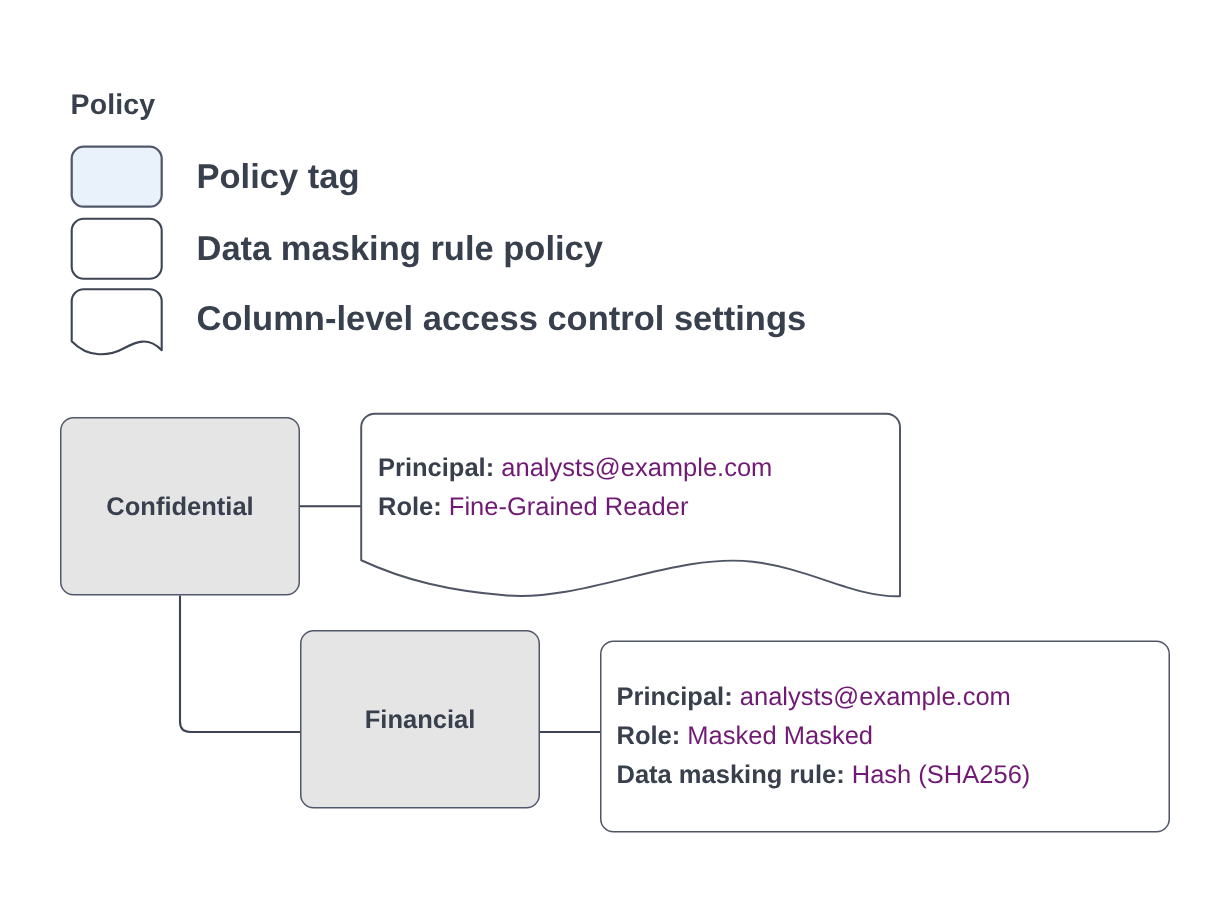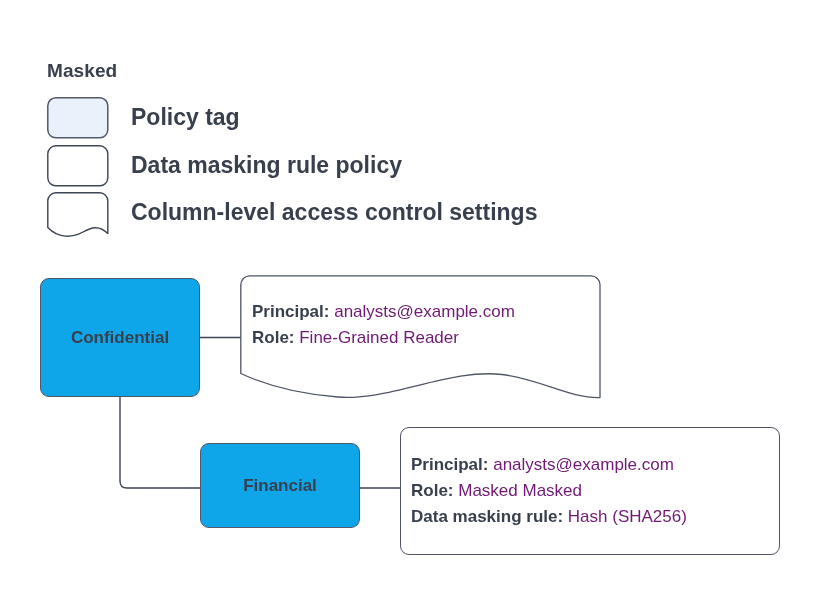--- a/index.html
+++ b/index.html
@@ -56,21 +56,21 @@
     left: 0; top: 0;
     width: 820px; height: 598px;
     pointer-events: none;
   }
 
   .node-box {
     position: absolute;
     box-sizing: border-box;
     border: 1.4px solid #51586b;
     border-radius: 9px;
-    background: #0ea5e9;
+    background: #e5e5e5;
     display: flex;
     align-items: center;
     justify-content: center;
   }
   .node-label {
     font-size: 17px;
     font-weight: bold;
     color: #39404d;
     white-space: nowrap;
   }
@@ -107,21 +107,21 @@
     font-weight: bold;
     color: #39404d;
   }
   .kv-val { font-weight: normal; color: #701a75; }
 </style>
 </head>
 <body>
 
 <div class="abs" id="legend-section">
 
-  <div class="abs" id="legend-title">Masked</div>
+  <div class="abs" id="legend-title">Policy</div>
 
   <div class="legend-swatch-wrap" style="top:97px;">
     <svg width="62" height="44" viewBox="0 0 62 44">
       <rect x="0.8" y="0.8" width="60" height="40" rx="8" ry="8" fill="#e9f1fb" stroke="#51586b" stroke-width="1.5"></rect>
     </svg>
   </div>
   <div class="legend-label" style="top:104px;">Policy tag</div>
 
   <div class="legend-swatch-wrap" style="top:145px;">
     <svg width="62" height="44" viewBox="0 0 62 44">
@@ -155,21 +155,21 @@
 
     <path d="M 120 397 L 120 481 Q 120 488 127 488 L 200 488" fill="none" stroke="#3d4453" stroke-width="1.4"></path>
 
     <path d="M 360 488 L 400 488" fill="none" stroke="#3d4453" stroke-width="1.4"></path>
   </svg>
 
   <div class="node-box" style="left:40px; top:278px; width:160px; height:119px;">
     <span class="node-label">Confidential</span>
   </div>
 
-  <div class="node-box" style="left:200px; top:443px; width:160px; height:85px;">
+  <div class="node-box" style="left:200px; top:420px; width:160px; height:119px;">
     <span class="node-label">Financial</span>
   </div>
 
   <div class="doc-shape" style="left:240px; top:275px;">
     <svg width="362" height="128" viewBox="0 0 362 128">
       <path d="M 0.8 98.5
                L 0.8 9.8
                A 9 9 0 0 1 9.8 0.8
                L 351 0.8
                A 9 9 0 0 1 360 9.8

